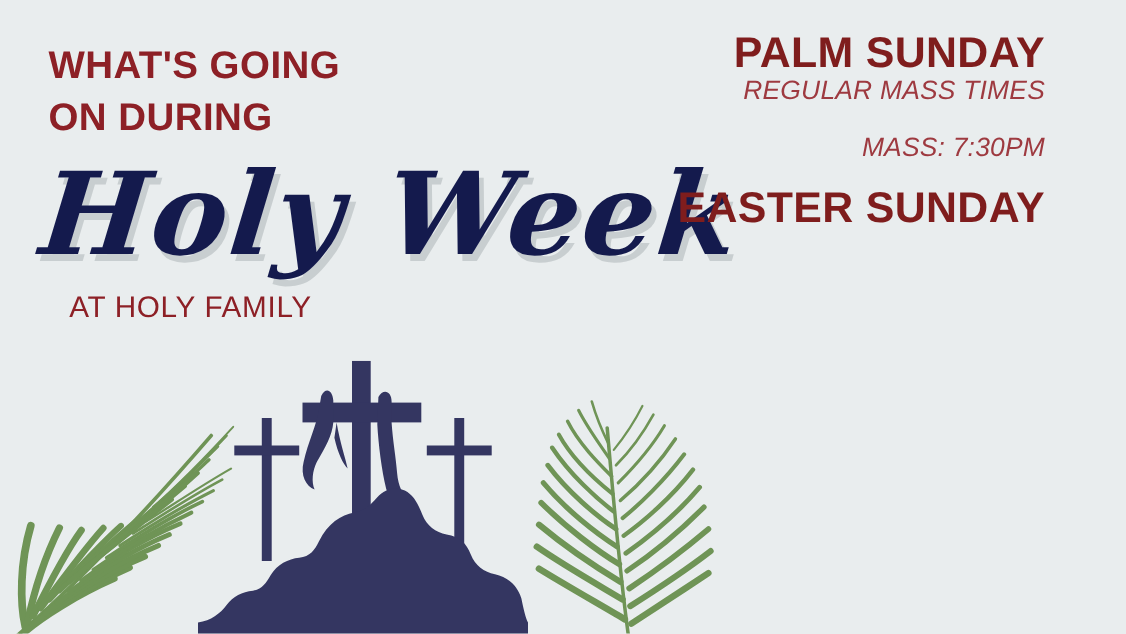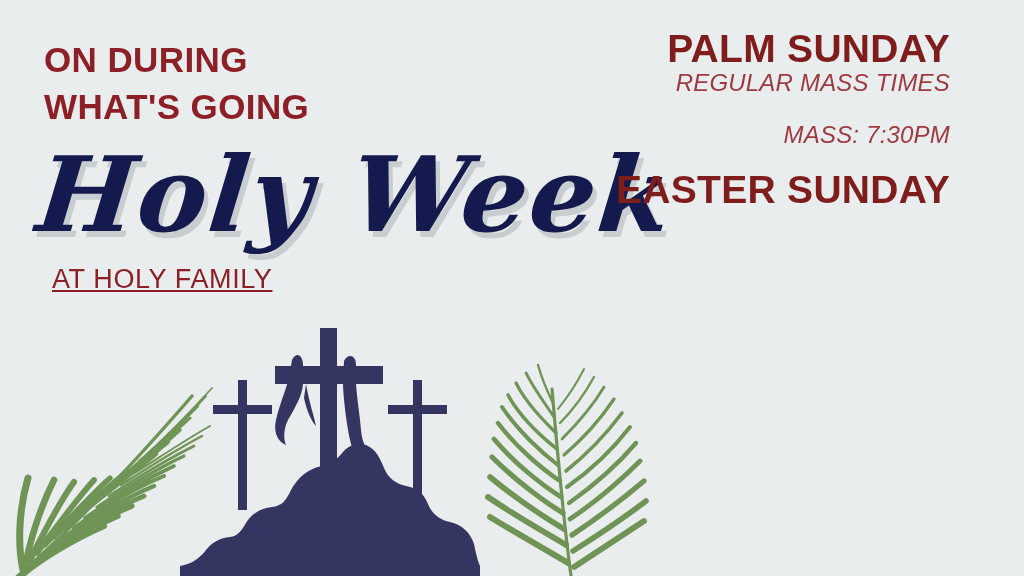--- a/index.html
+++ b/index.html
@@ -56,27 +56,26 @@
     font-style: italic;
     font-weight: bold;
     font-size: 104px;
     line-height: 118px;
     letter-spacing: 2px;
     text-shadow: 5px 6px 0 rgba(125,135,140,0.30);
     white-space: nowrap;
     transform: skewX(-6deg);
   }
   #at-parish {
-    margin: 10px 0 0 8px;
+    margin: 10px 0 0 19px;
     color: #8d2026;
     font-size: 27px;
     font-weight: normal;
     letter-spacing: 0.6px;
     text-transform: uppercase;
-    text-decoration: underline;
   }
 
   
   #schedule {
     position: absolute;
     right: 74px;
     top: 30px;
     width: 420px;
     text-align: right;
   }
@@ -211,22 +210,22 @@
                C 208 150, 216 156, 226 158
                C 238 160, 244 166, 248 176
                C 252 186, 260 192, 270 194
                C 282 197, 290 204, 294 216
                C 296 226, 298 234, 300 238
                L 300 250 Z"></path>
     </g>
   </svg>
 
   <div id="left-col">
+    <div class="kicker">WHAT'S GOING</div>
     <div class="kicker">ON DURING</div>
-    <div class="kicker">WHAT'S GOING</div>
     <div id="script-title">Holy Week</div>
     <div id="at-parish">AT HOLY FAMILY</div>
   </div>
 
   <div id="schedule">
 
     <div class="sched-block">
       <div class="day-name">PALM SUNDAY</div>
       <div class="day-detail">REGULAR MASS TIMES</div>
     </div>

